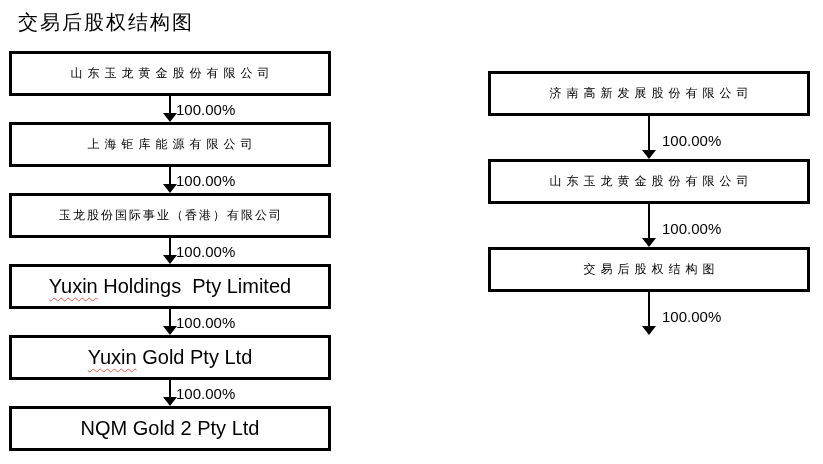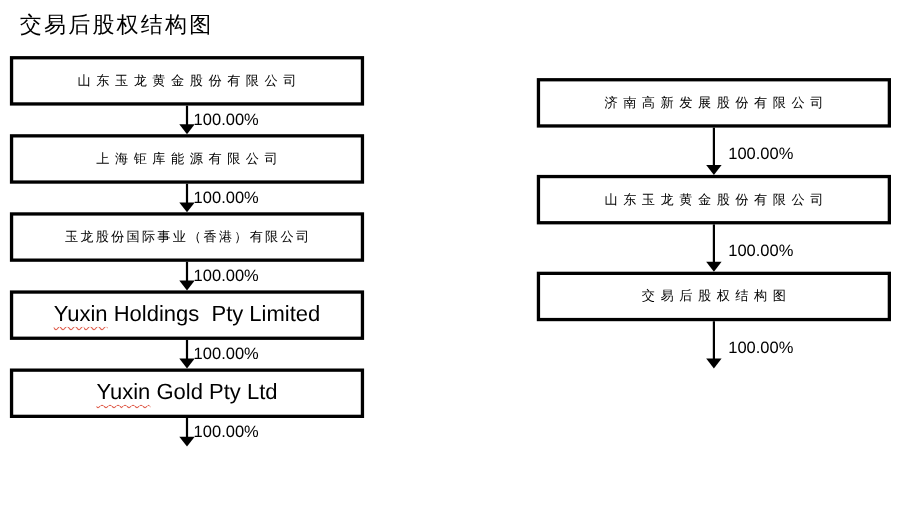--- a/index.html
+++ b/index.html
@@ -144,20 +144,23 @@
     <div class="node">
       <span class="en"><span class="sq">Yuxin</span><span> Gold Pty Ltd</span></span>
     </div>
 
     <div class="edge edge-short">
       <div class="line"></div>
       <div class="head"></div>
       <span class="pct">100.00%</span>
     </div>
 
+    <div class="node">
+      <span class="en">NQM Gold 2 Pty Ltd</span>
+    </div>
 
   </div>
 
   <div class="chain chain-right">
 
     <div class="node">
       <span class="zh">济南高新发展股份有限公司</span>
     </div>
 
     <div class="edge edge-tall">

